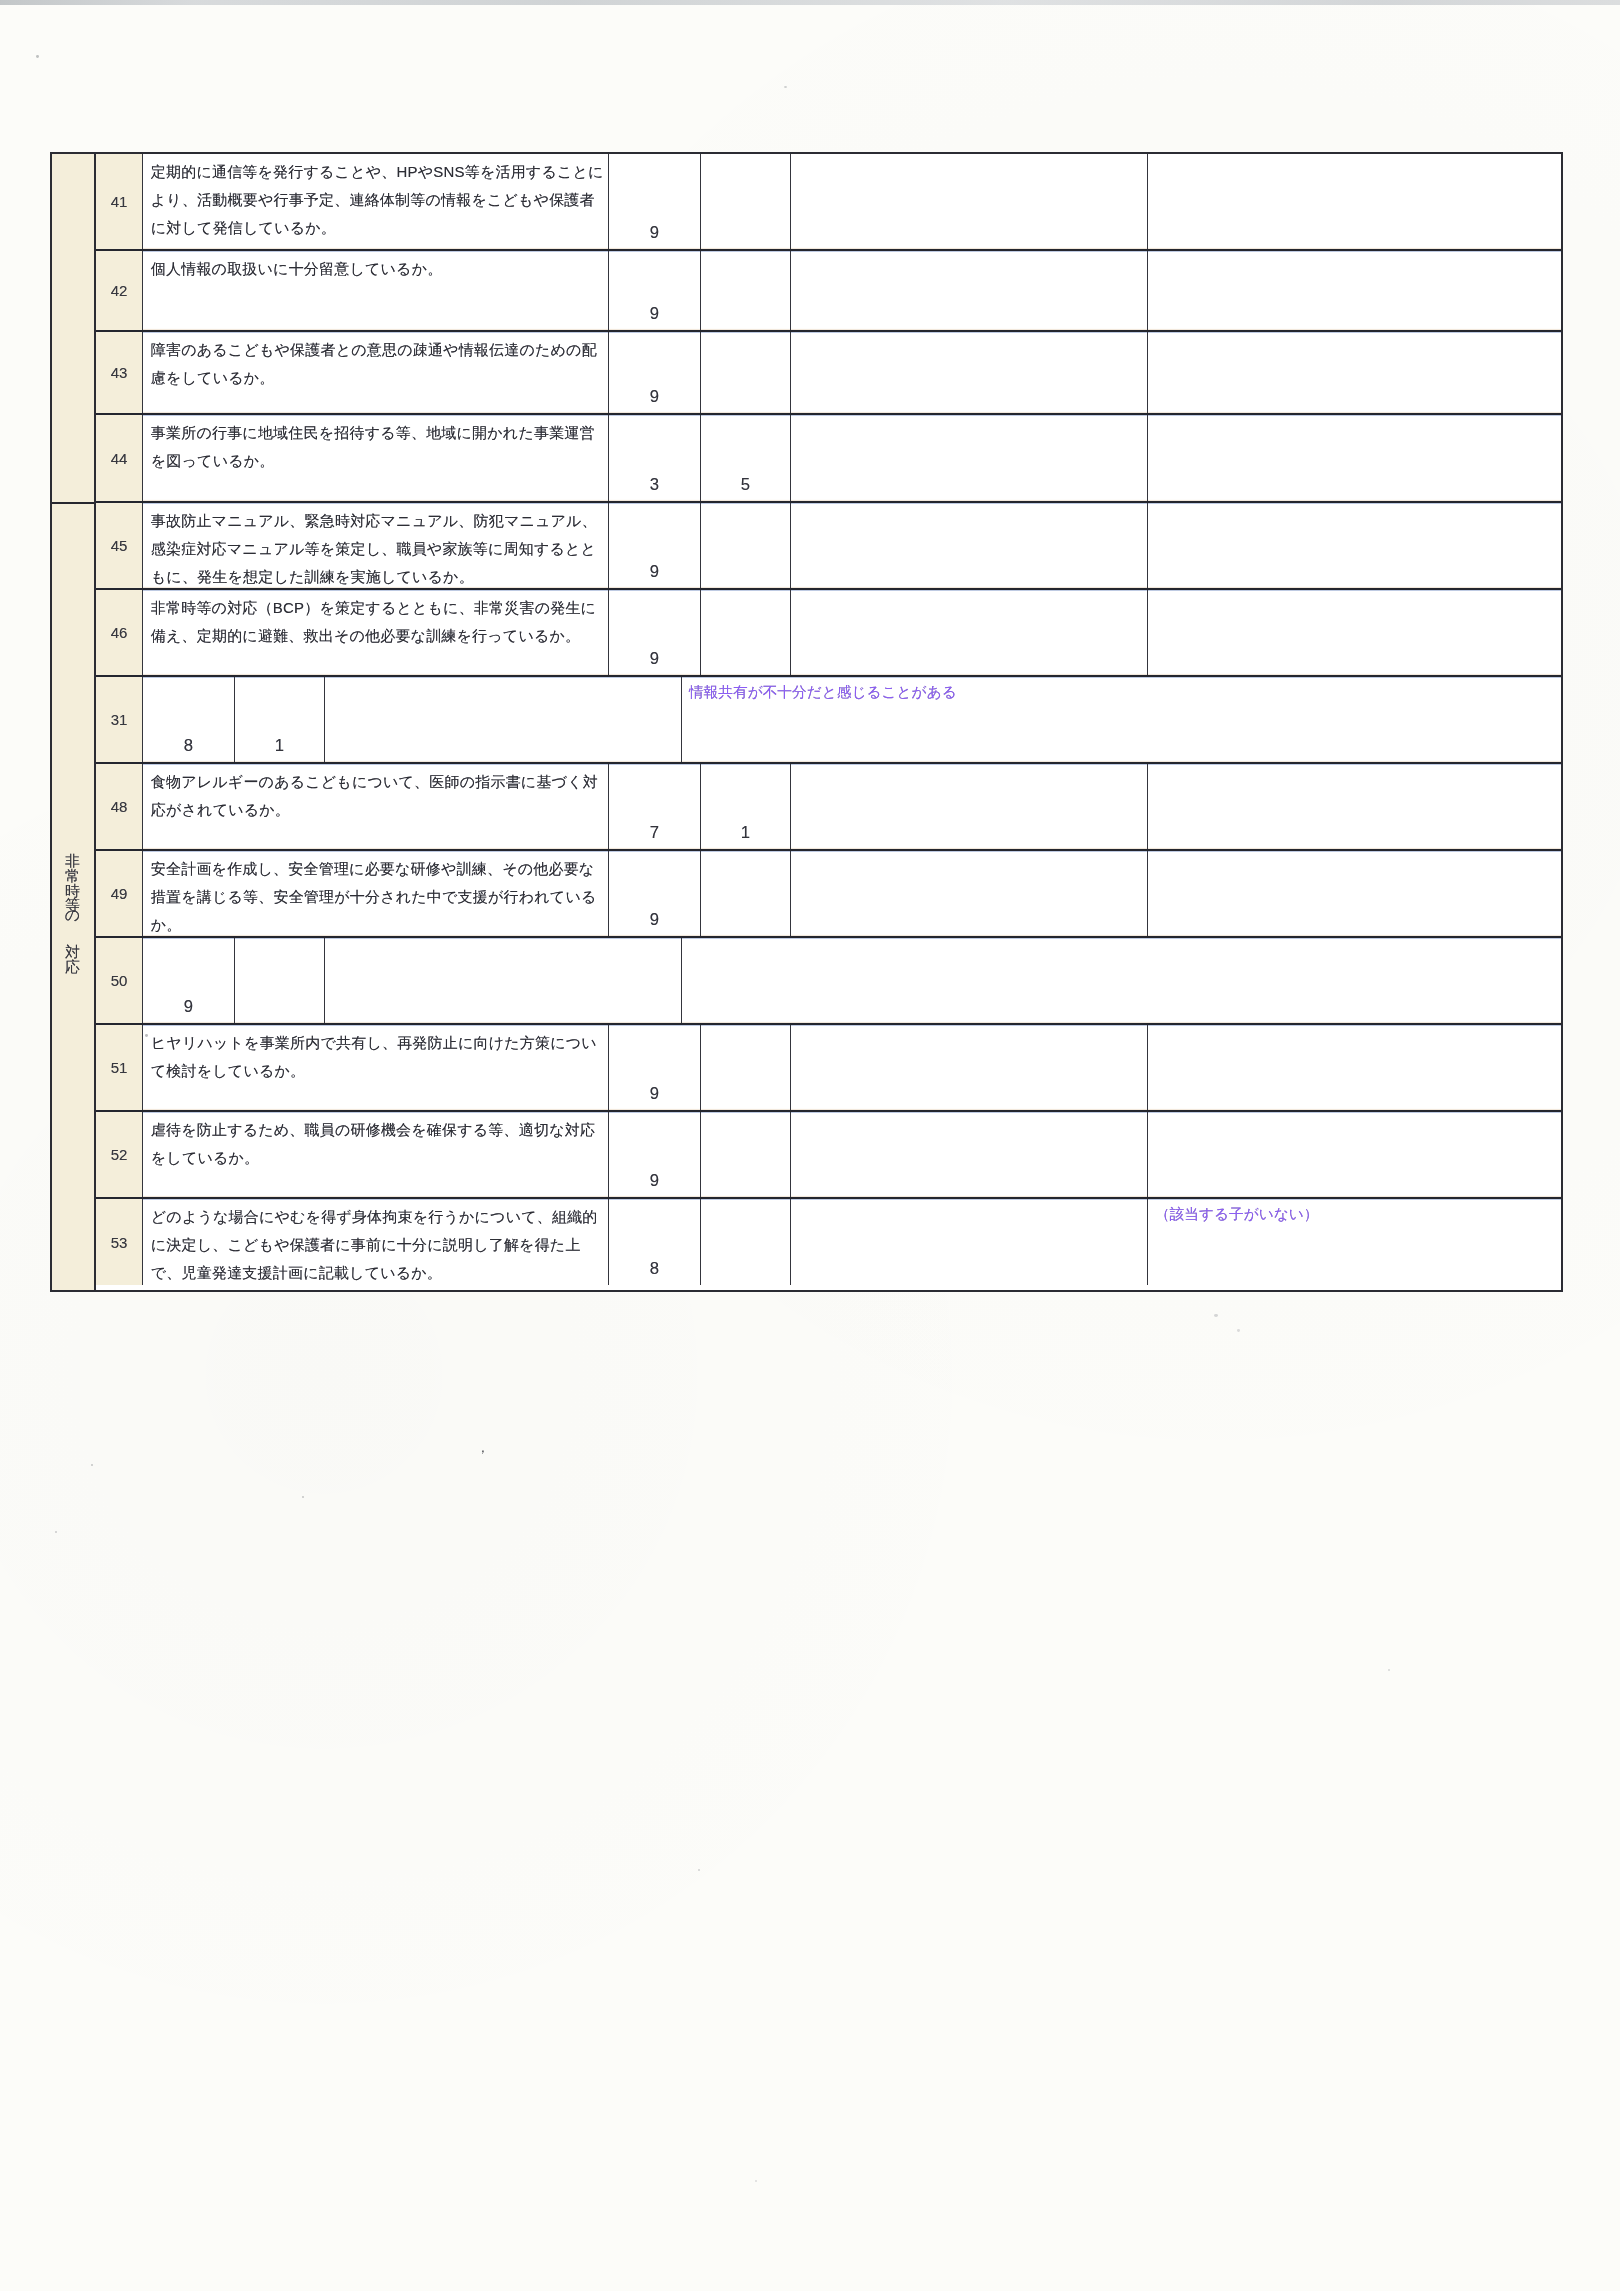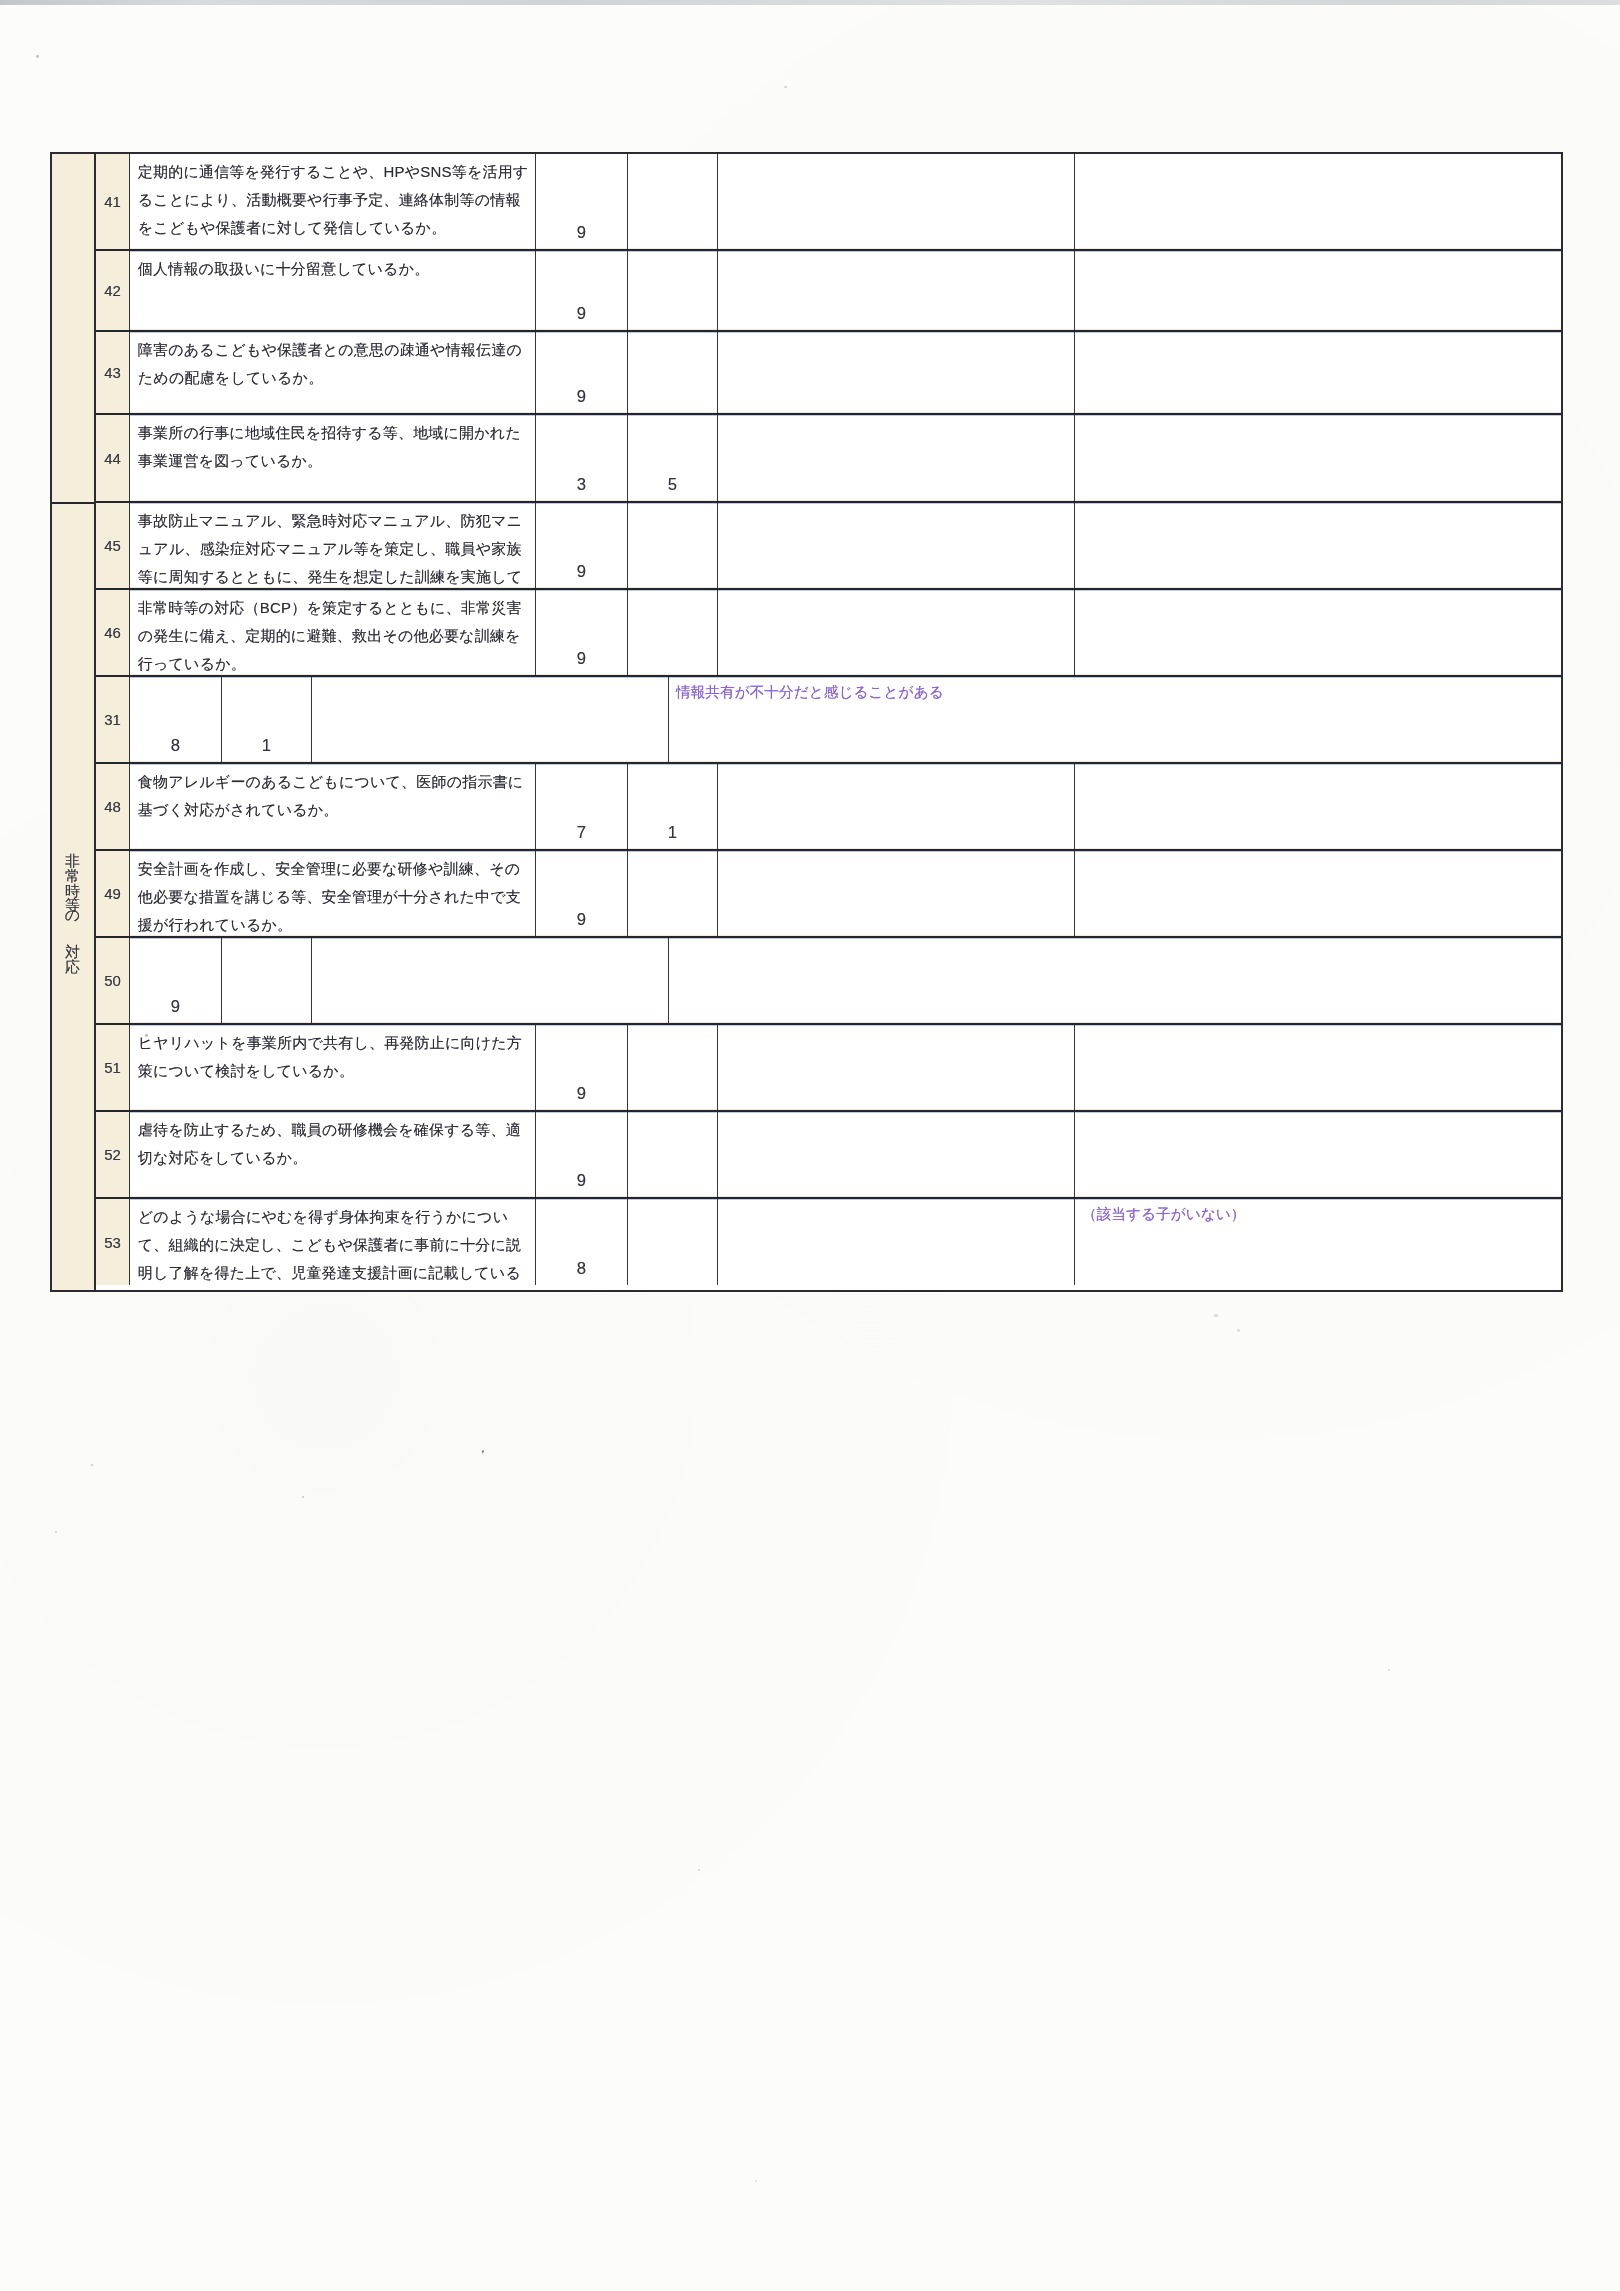--- a/index.html
+++ b/index.html
@@ -49,26 +49,26 @@
   }
   .row{
     display:flex;box-sizing:border-box;
     border-bottom:2px solid #24262e;
     box-shadow:0 1px 1px -0.5px rgba(40,80,160,.30), inset 0 -2px 1px -1px rgba(175,115,40,.18);
   }
   .row:last-child{border-bottom:none;box-shadow:none;}
   .cell{box-sizing:border-box;border-right:1.6px solid #34353d;}
   .cell:last-child{border-right:none;}
   .c-no{
-    width:34px;background:#f4eeda;
+    width:47px;background:#f4eeda;
     display:flex;align-items:center;justify-content:center;
     font-size:15px;color:#37383f;text-shadow:0 0 0.4px rgba(40,40,60,.5);
   }
   .c-q{
-    width:406px;padding:3.9px 2px 2px 7.8px;
+    width:466px;padding:3.9px 2px 2px 7.8px;
     font-size:15px;line-height:28px;color:#2d2e35;
     text-shadow:0 0 0.4px rgba(40,40,60,.55);
     letter-spacing:0.2px;
     overflow:hidden;
   }
   .c-n1{width:92px;}
   .c-n2{width:90px;}
   .c-n1,.c-n2{
     display:flex;align-items:flex-end;justify-content:center;
     font-size:16.7px;color:#33343c;padding-bottom:5.9px;

